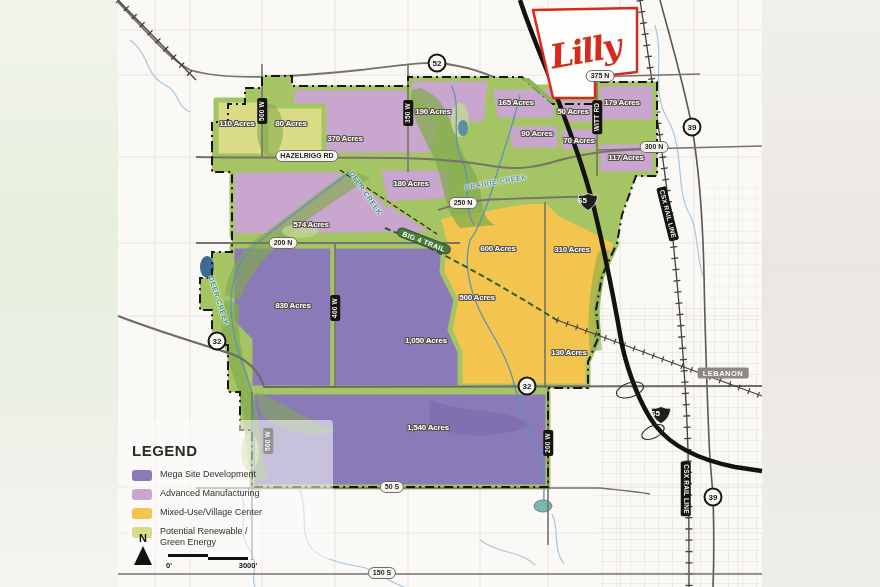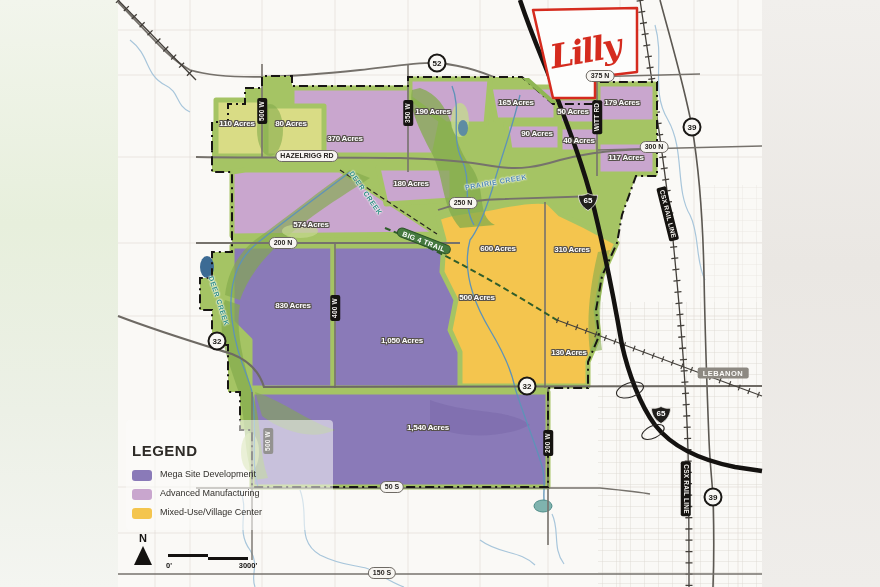--- a/index.html
+++ b/index.html
@@ -22,21 +22,21 @@
     font-weight:bold;font-size:7.5px;letter-spacing:0.5px;}
   .creek{font-weight:bold;font-size:7px;letter-spacing:0.6px;
     text-shadow:0 0 2px #fff,0 0 2px #fff,0 0 2px #fff;}
   .trail-pill{background:#45793f;color:#fff;border-radius:6px;padding:0.5px 5px;
     font-weight:bold;font-size:7px;letter-spacing:0.4px;border:1px solid #2c5428;}
   .cshield{position:absolute;transform:translate(-50%,-50%);width:15px;height:15px;border-radius:50%;
     background:#f8f7f4;border:2px solid #1a1815;color:#1a1815;font-weight:bold;font-size:8px;
     display:flex;align-items:center;justify-content:center;}
   .ishield{position:absolute;transform:translate(-50%,-50%);width:20px;height:18px;}
   .ishield svg{position:absolute;left:0;top:0;}
-  .ishield-num{position:absolute;left:0;top:3px;width:20px;text-align:center;
+  .ishield-num{position:absolute;left:0;top:3px;width:20px;
     color:#fff;font-weight:bold;font-size:8px;}
   .lilly-script{font-family:"DejaVu Serif",serif;font-style:italic;font-weight:bold;
     font-size:33px;color:#d52b1e;letter-spacing:-2px;transform:translate(-50%,-50%) rotate(-10deg);}
   .legend{position:absolute;left:126px;top:420px;width:195px;background:rgba(252,251,249,0.55);
     border-radius:4px;padding:4px 6px;}
   .legend-title{font-weight:bold;font-size:15px;color:#2e2b27;letter-spacing:0.5px;margin:18px 0 10px 0;}
   .legend-item{display:flex;align-items:flex-start;margin:0 0 7px 0;}
   .legend-swatch{width:20px;height:11px;border-radius:3px;margin-right:8px;flex:0 0 auto;margin-top:1px;}
   .legend-label{font-size:9px;color:#33302c;line-height:11px;}
   .north-n{position:absolute;transform:translate(-50%,-50%);font-weight:bold;font-size:11px;color:#141210;}
@@ -172,26 +172,26 @@
   <div class="lbl lilly-script" style="left:585px;top:51px">Lilly</div>
 
   <div class="lbl acres" style="left:237px;top:123px">110 Acres</div>
   <div class="lbl acres" style="left:291px;top:123px">80 Acres</div>
   <div class="lbl acres" style="left:345px;top:138px">370 Acres</div>
   <div class="lbl acres" style="left:433px;top:111px">190 Acres</div>
   <div class="lbl acres" style="left:516px;top:102px">165 Acres</div>
   <div class="lbl acres" style="left:573px;top:111px">50 Acres</div>
   <div class="lbl acres" style="left:622px;top:102px">179 Acres</div>
   <div class="lbl acres" style="left:537px;top:133px">90 Acres</div>
-  <div class="lbl acres" style="left:579px;top:140px">40 Acres</div>
+  <div class="lbl acres" style="left:579px;top:140px">70 Acres</div>
   <div class="lbl acres" style="left:626px;top:157px">117 Acres</div>
   <div class="lbl acres" style="left:311px;top:224px">574 Acres</div>
   <div class="lbl acres" style="left:411px;top:183px">180 Acres</div>
   <div class="lbl acres" style="left:293px;top:305px">830 Acres</div>
-  <div class="lbl acres" style="left:402px;top:340px">1,050 Acres</div>
+  <div class="lbl acres" style="left:426px;top:340px">1,050 Acres</div>
   <div class="lbl acres" style="left:428px;top:427px">1,540 Acres</div>
   <div class="lbl acres" style="left:498px;top:248px">600 Acres</div>
   <div class="lbl acres" style="left:572px;top:249px">310 Acres</div>
   <div class="lbl acres" style="left:477px;top:297px">500 Acres</div>
   <div class="lbl acres" style="left:569px;top:352px">130 Acres</div>
 
   <div class="lbl pillh" style="left:307px;top:156px">HAZELRIGG RD</div>
   <div class="lbl pillh" style="left:463px;top:203px">250 N</div>
   <div class="lbl pillh" style="left:283px;top:243px">200 N</div>
   <div class="lbl pillh" style="left:600px;top:76px">375 N</div>
@@ -241,20 +241,27 @@
       <div class="legend-label">Mega Site Development</div>
     </div>
     <div class="legend-item">
       <div class="legend-swatch" style="background:#c9a6ce"></div>
       <div class="legend-label">Advanced Manufacturing</div>
     </div>
     <div class="legend-item">
       <div class="legend-swatch" style="background:#f4c54e"></div>
       <div class="legend-label">Mixed-Use/Village Center</div>
     </div>
+    <div class="legend-item">
+      <div class="legend-swatch" style="background:#d9dc85"></div>
+      <div class="legend-label">
+        <span>Potential Renewable /</span><br>
+        <span>Green Energy</span>
+      </div>
+    </div>
   </div>
 
   <div class="north-n" style="left:143px;top:538px">N</div>
   <div class="north-tri" style="left:143px;top:546px"></div>
   <div class="scale-seg" style="left:168px;top:554px;width:40px;height:3px"></div>
   <div class="scale-seg" style="left:208px;top:557px;width:40px;height:3px"></div>
   <div class="scale-txt" style="left:169px;top:561px">0'</div>
   <div class="scale-txt" style="left:248px;top:561px">3000'</div>
 
 </div>

